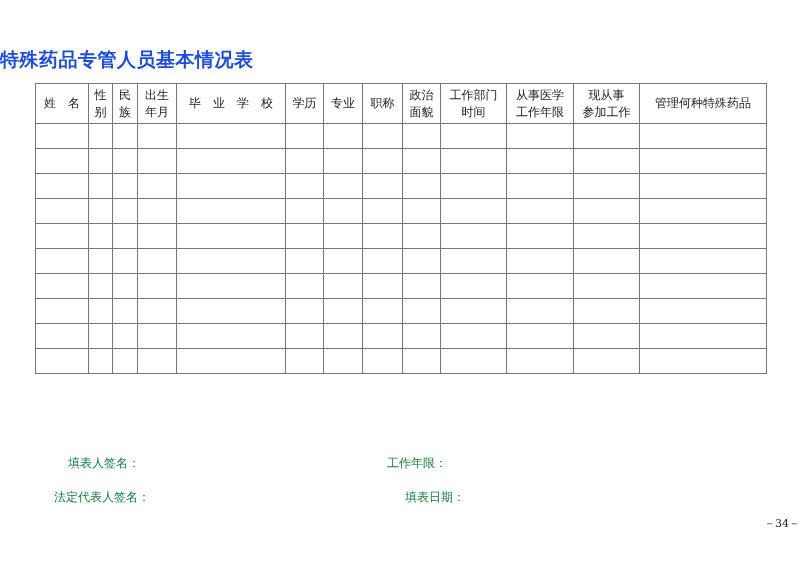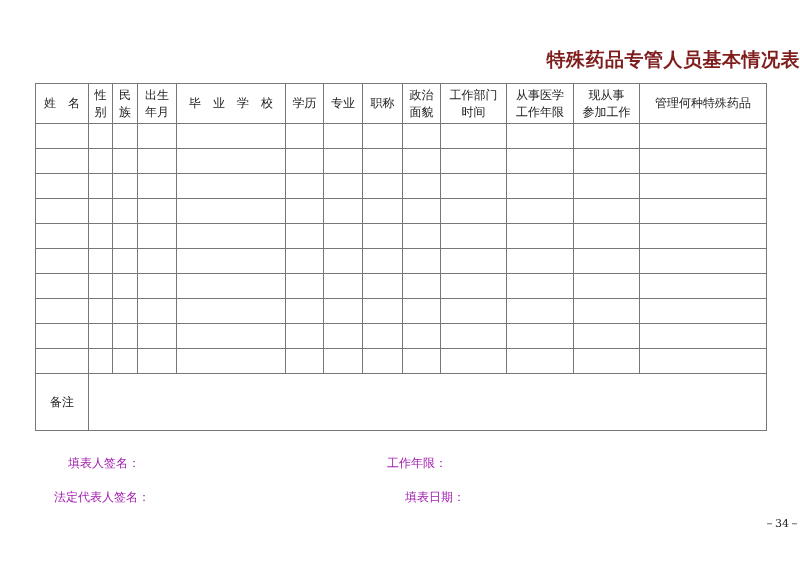--- a/index.html
+++ b/index.html
@@ -1,28 +1,28 @@
 <!DOCTYPE html>
 <html><head>
 <meta charset="utf-8">
 <style>
   html, body { margin: 0; padding: 0; background: #ffffff; }
   body { width: 800px; height: 565px; position: relative; overflow: hidden;
          font-family: "DejaVu Serif", "Liberation Serif", serif; color: #222; }
-  .title { position: absolute; left: 0; top: 47px; width: 800px; text-align: right;
+  .title { position: absolute; left: 0; top: 47px; width: 800px; text-align: left;
            font-family: "DejaVu Sans", "Liberation Sans", sans-serif;
-           font-weight: bold; font-size: 19px; letter-spacing: 0.5px; color: #7f1d1d; }
+           font-weight: bold; font-size: 19px; letter-spacing: 0.5px; color: #1d4ed8; }
   table.form { position: absolute; left: 35px; top: 83px; border-collapse: collapse;
                table-layout: fixed; width: 731px; }
   table.form td, table.form th { border: 1px solid #777; padding: 0; font-weight: normal;
                font-size: 12px; text-align: center; vertical-align: middle; line-height: 17px; }
   table.form thead th { height: 39px; }
   table.form tbody tr.data td { height: 24px; }
   table.form tbody tr.notes td { height: 56px; }
-  .footer { position: absolute; font-size: 12px; color: #a21caf; }
+  .footer { position: absolute; font-size: 12px; color: #15803d; }
   .pageno { position: absolute; left: 0; width: 800px; text-align: right; top: 516px; font-size: 11px; }
 </style>
 </head>
 <body>
 
 <div class="title">特殊药品专管人员基本情况表</div>
 
 <table class="form">
   <colgroup>
     <col style="width:53px">
@@ -200,24 +200,20 @@
         <td></td>
         <td></td>
         <td></td>
         <td></td>
         <td></td>
         <td></td>
         <td></td>
         <td></td>
         <td></td>
       </tr>
-      <tr class="notes">
-      <td>备注</td>
-      <td colspan="12"></td>
-    </tr>
   </tbody>
 </table>
 
 <div class="footer" style="left:68px; top:455px;">填表人签名：</div>
 <div class="footer" style="left:387px; top:455px;">工作年限：</div>
 <div class="footer" style="left:54px; top:489px;">法定代表人签名：</div>
 <div class="footer" style="left:405px; top:489px;">填表日期：</div>
 <div class="pageno">－34－</div>
 
 </body></html>

